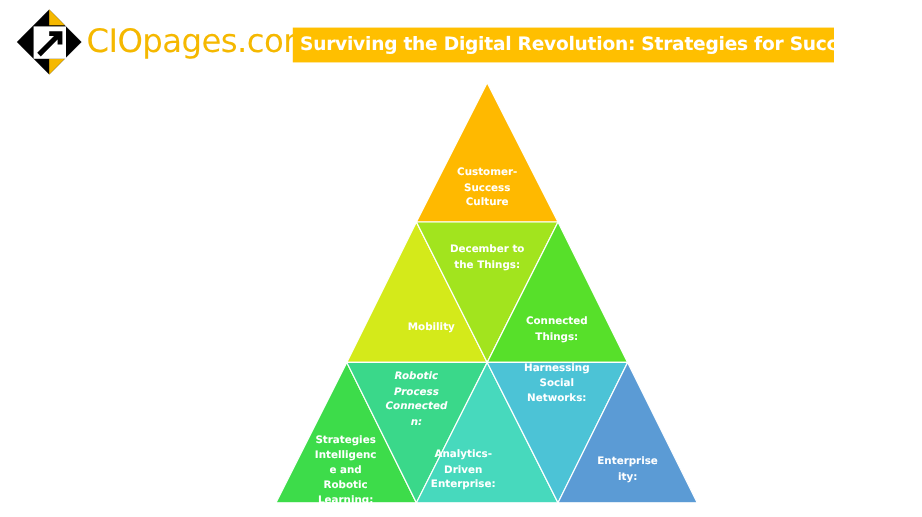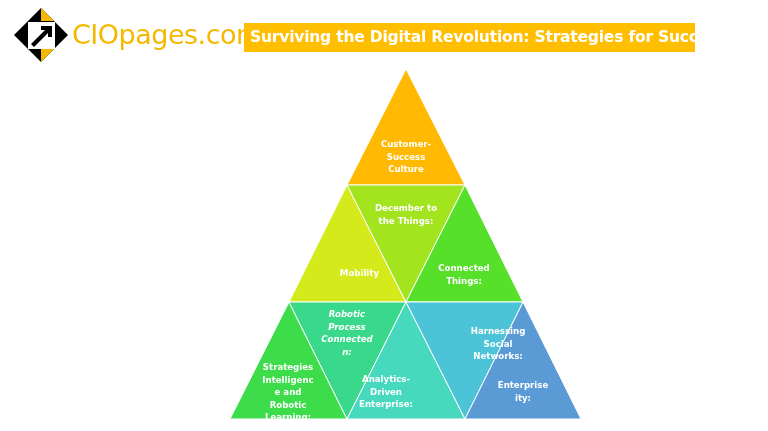--- a/index.html
+++ b/index.html
@@ -140,21 +140,21 @@
   <div>Connected</div>
   <div>n:</div>
 </div>
 
 <div class="seg-label" style="left:354px; top:373px;">
   <div>Analytics-</div>
   <div>Driven</div>
   <div>Enterprise:</div>
 </div>
 
-<div class="seg-label" style="left:432px; top:325px;margin-left:34px;">
+<div class="seg-label" style="left:432px; top:301px;">
   <div>Harnessing</div>
   <div>Social</div>
   <div>Networks:</div>
 </div>
 
 <div class="seg-label" style="left:491px; top:379px;">
   <div>Enterprise</div>
   <div>ity:</div>
 </div>
 

